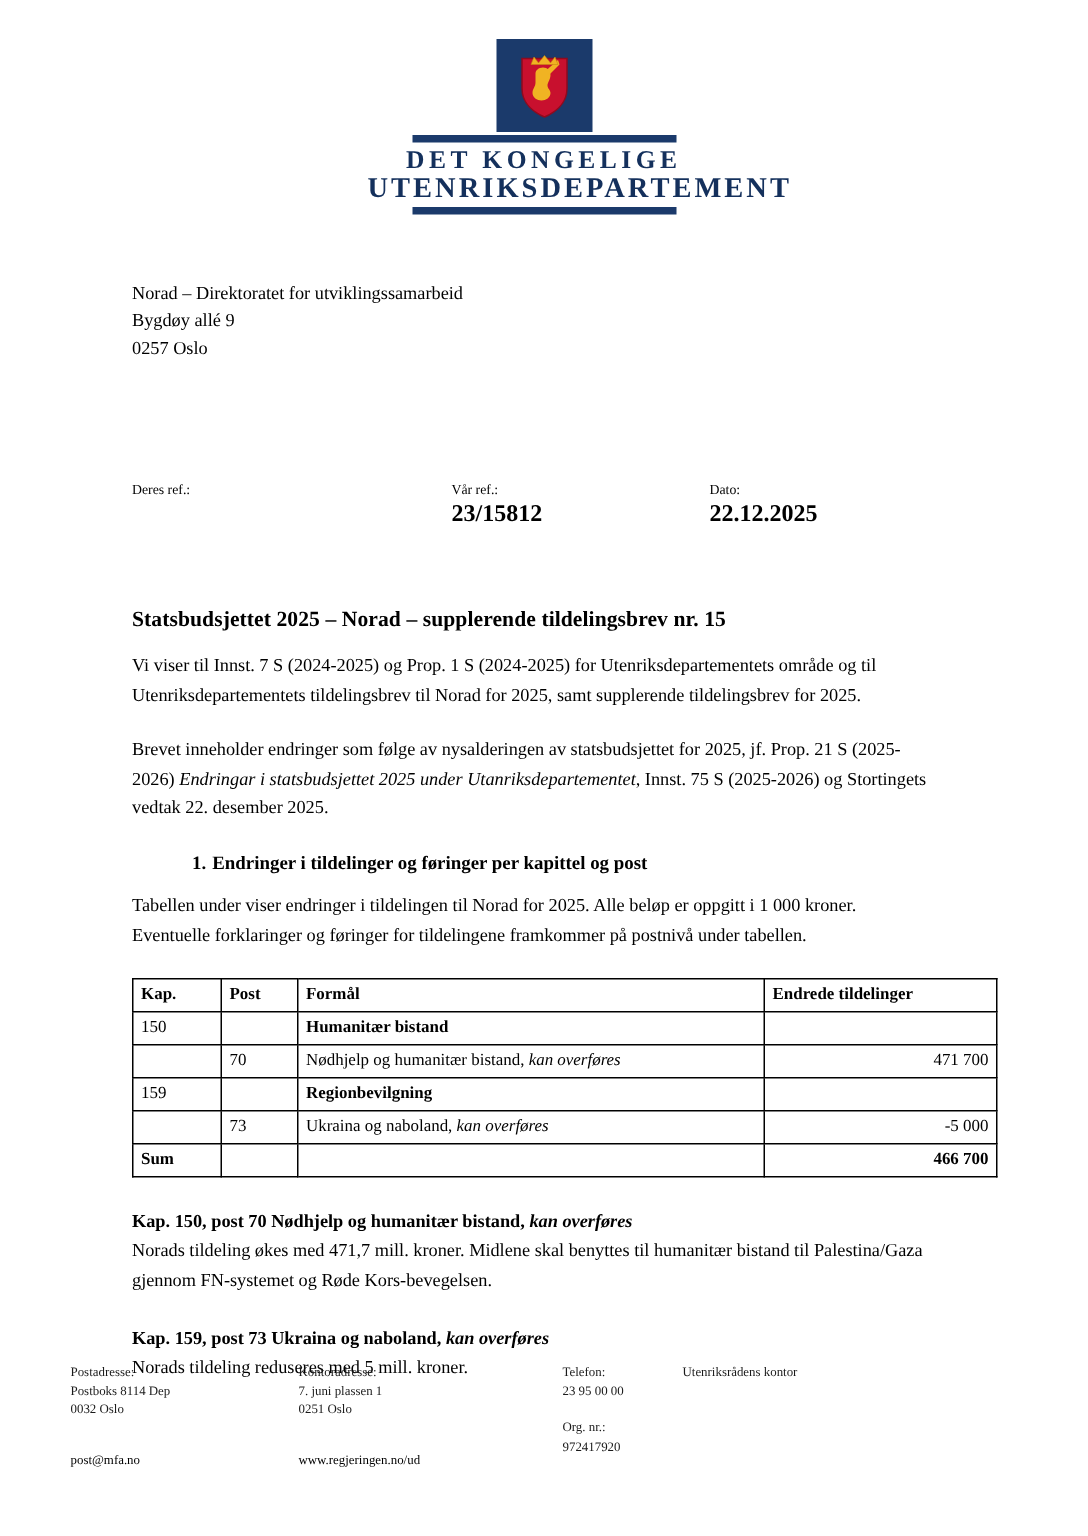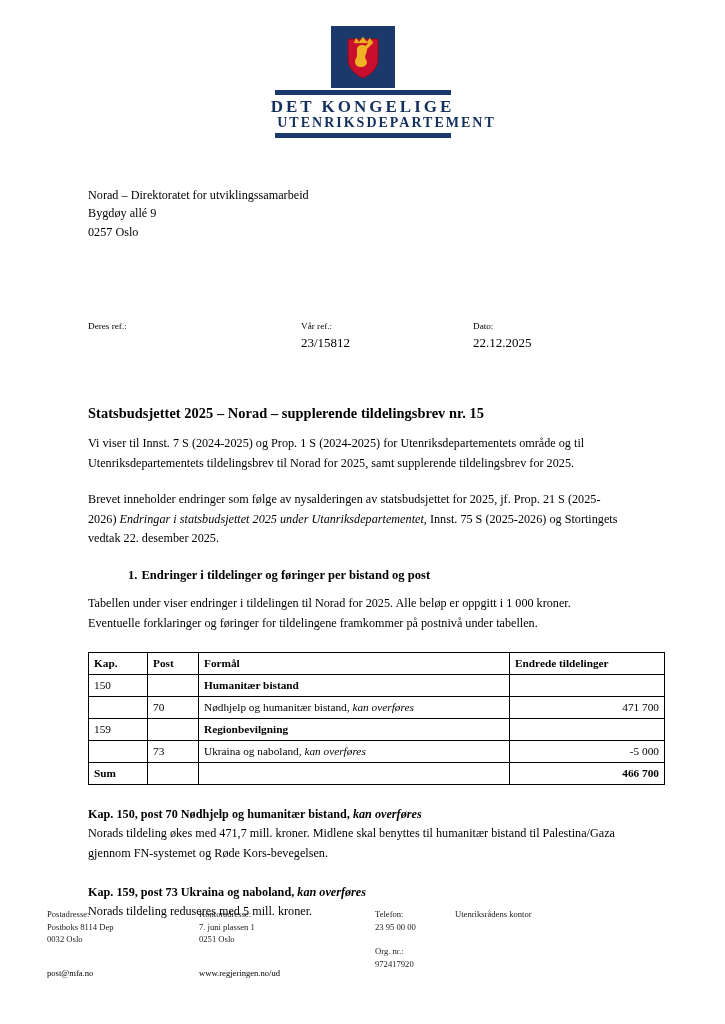--- a/index.html
+++ b/index.html
@@ -63,21 +63,21 @@
     color: #14305c;
     letter-spacing: 2.2px;
     line-height: 1.06;
     margin: 3px 0 2px 0;
   }
   .logo-line1 {
     font-size: 17px;
     letter-spacing: 3.0px;
   }
   .logo-line2 {
-    font-size: 14px;
+    font-size: 19px;
     letter-spacing: 2.0px;
     margin-left: 48px;
   }
   .logo-bar-bottom {
     width: 176px;
     height: 5px;
     background: #1b3a6b;
     margin: 1px auto 0 auto;
   }
 
@@ -101,23 +101,24 @@
     line-height: 16px;
   }
   .refcol {
     position: absolute;
     top: 0;
   }
   .refcol.c1 { left: 0px; }
   .refcol.c2 { left: 213px; }
   .refcol.c3 { left: 385px; }
   .refval {
-    font-size: 13px;
+    font-size: 16px;
     line-height: 17px;
     white-space: nowrap;
+    font-weight: bold;
   }
 
   
   .body-area {
     position: absolute;
     top: 404px;
     left: 88px;
     width: 532px;
   }
   h1.doc-title {
@@ -264,21 +265,21 @@
 
     <h1 class="doc-title">Statsbudsjettet 2025 – Norad – supplerende tildelingsbrev nr. 15</h1>
 
     <p class="para">Vi viser til Innst. 7 S (2024-2025) og Prop. 1 S (2024-2025) for Utenriksdepartementets område og til Utenriksdepartementets tildelingsbrev til Norad for 2025, samt supplerende tildelingsbrev for 2025.</p>
 
     <p class="para">
       <span>Brevet inneholder endringer som følge av nysalderingen av statsbudsjettet for 2025, jf. Prop. 21 S (2025-2026) </span><i>Endringar i statsbudsjettet 2025 under Utanriksdepartementet</i><span>, Innst. 75 S (2025-2026) og Stortingets vedtak 22. desember 2025.</span>
     </p>
 
     <h2 class="sec-title">
-      <span class="sec-num">1.</span><span>Endringer i tildelinger og føringer per bistand og post</span>
+      <span class="sec-num">1.</span><span>Endringer i tildelinger og føringer per kapittel og post</span>
     </h2>
 
     <p class="para">Tabellen under viser endringer i tildelingen til Norad for 2025. Alle beløp er oppgitt i 1 000 kroner. Eventuelle forklaringer og føringer for tildelingene framkommer på postnivå under tabellen.</p>
 
     <table class="budget">
       <thead>
         <tr>
           <th class="col-kap">Kap.</th>
           <th class="col-post">Post</th>
           <th class="col-formal">Formål</th>

